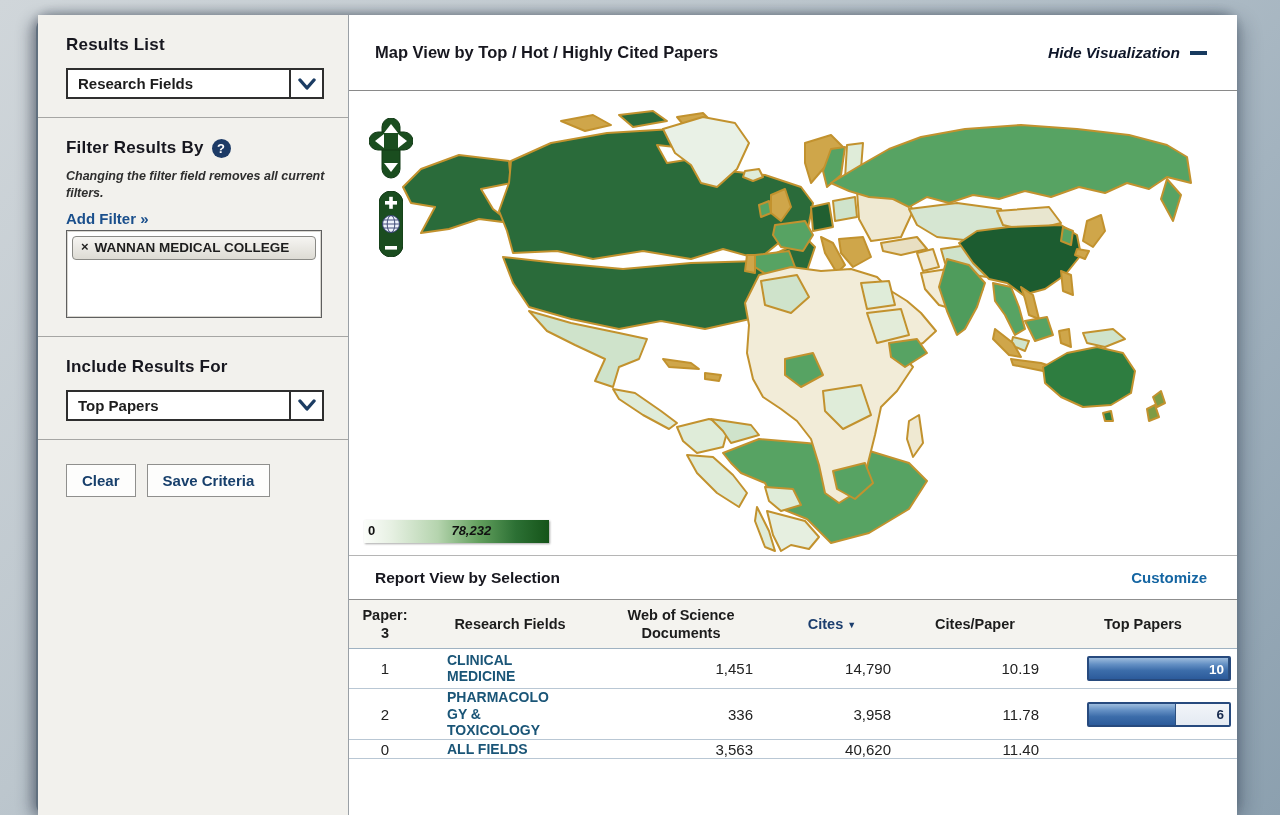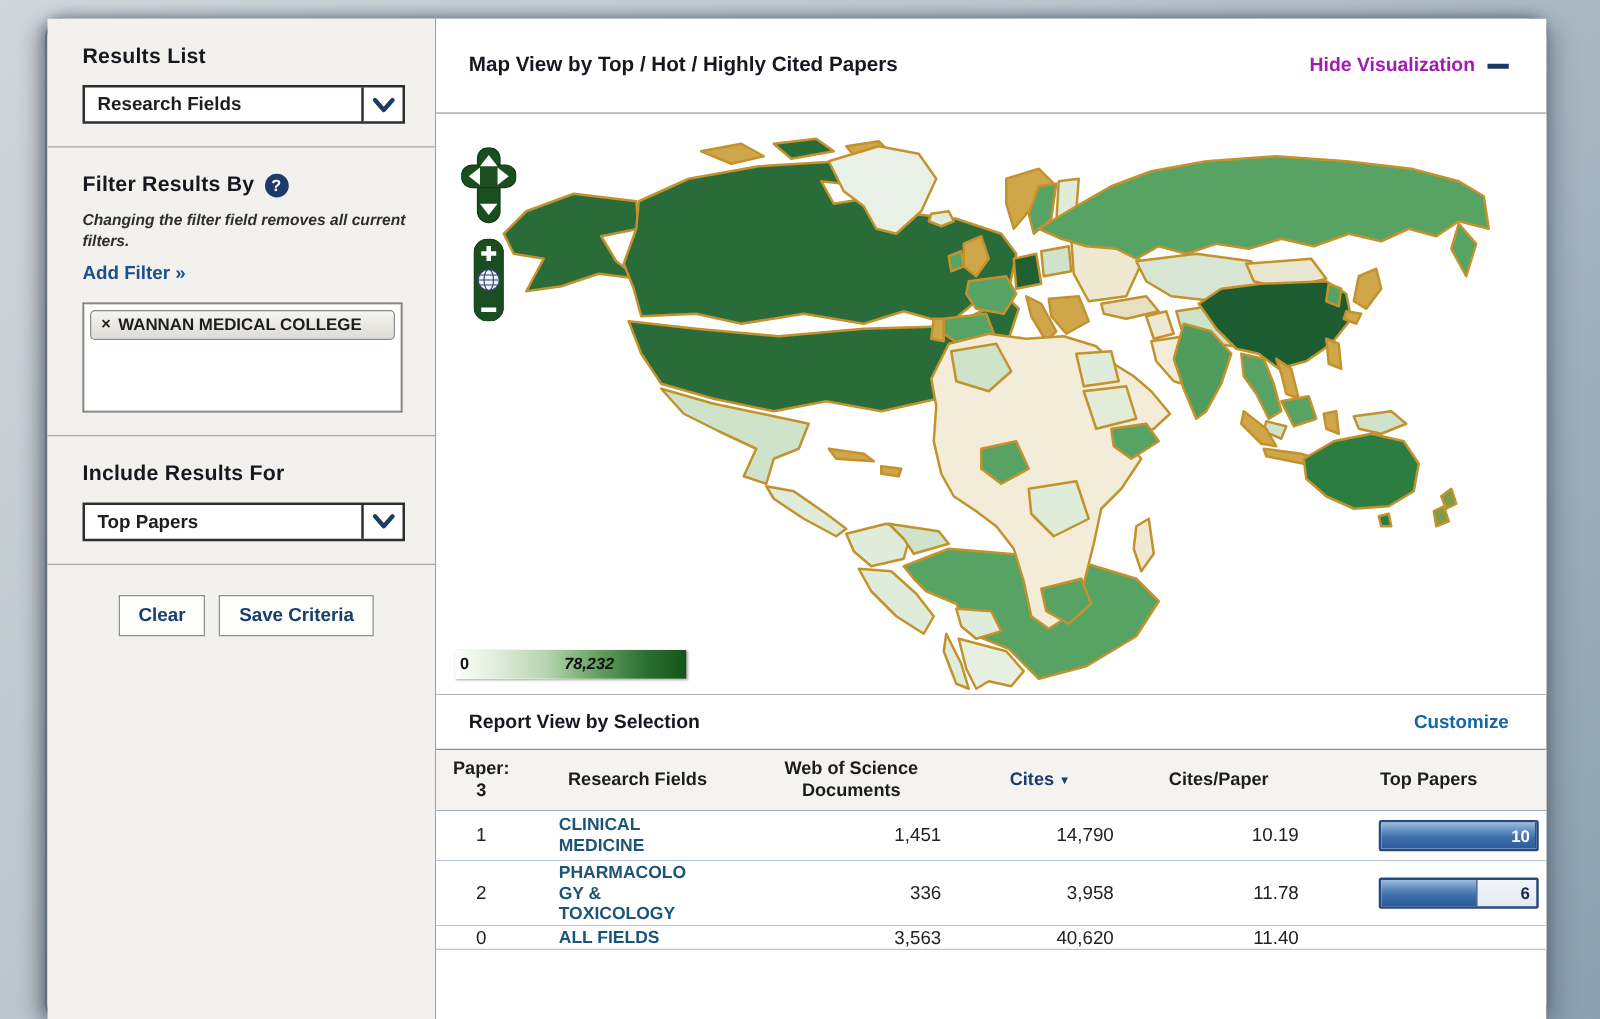--- a/index.html
+++ b/index.html
@@ -17,36 +17,36 @@
   .side-sec.last { border-bottom:none; }
   .side-title { font-size:17px; font-weight:bold; color:#17171f; letter-spacing:.2px; }
   .dd { margin-top:13px; width:258px; height:31px; background:#fff;
     border:2px solid #2e2e2e; display:flex; align-items:stretch; justify-content:space-between; cursor:pointer; }
   .dd-label { padding:5px 10px; font-size:15px; font-weight:bold; color:#1d1d1d; white-space:nowrap; }
   .dd-btn { width:33px; border-left:2px solid #2e2e2e; display:flex; align-items:center; justify-content:center; }
   .title-row { display:flex; align-items:center; gap:8px; }
   .help { width:19px; height:19px; border-radius:50%; background:#1d3b66; color:#fff;
     font-size:13px; font-weight:bold; display:flex; align-items:center; justify-content:center; cursor:pointer; }
   .note { margin:10px 2px 8px 0; font-size:12.5px; font-style:italic; font-weight:bold; color:#2e2e2e; line-height:1.35; }
-  .addfilter { display:inline-block; font-size:15px; font-weight:bold; color:#1a4f8c; text-decoration:none; margin-bottom:15px; cursor:pointer; }
+  .addfilter { display:inline-block; font-size:15px; font-weight:bold; color:#1a4f8c; text-decoration:none; margin-bottom:3px; cursor:pointer; }
   .filterbox { width:256px; height:88px; background:#fff; border:1px solid #5f5f5f; padding:5px; box-shadow:inset 0 0 0 1px #d8d6d0; }
   .chip { border:1px solid #8a8a86; border-radius:4px; background:linear-gradient(#f6f5f2,#dddbd4);
     padding:3px 8px 4px 8px; font-size:13.5px; font-weight:bold; color:#1d1d1d; line-height:1.15; display:flex; gap:6px; }
   .chip-x { cursor:pointer; color:#222; font-size:13px; }
-  .btnrow { display:flex; gap:11px; padding-top:4px;justify-content:center; }
+  .btnrow { display:flex; gap:11px; padding-top:4px; }
   .btn { background:#fdfdfc; border:1px solid #8f8f8d; padding:7px 15px; font-size:15px;
     font-weight:bold; color:#173f6b; cursor:pointer; font-family:inherit; }
 
   
   .main { flex:1; display:flex; flex-direction:column; background:#fff; min-width:0; }
   .map-header { display:flex; justify-content:space-between; align-items:center;
     padding:0 30px 0 26px; height:76px; border-bottom:1px solid #8a8a8a; }
   .map-title { font-size:16.5px; font-weight:bold; color:#17171f; }
   .hide-link { display:flex; align-items:center; gap:10px; cursor:pointer; text-decoration:none; }
-  .hide-link span.txt { font-size:15.5px; font-weight:bold; color:#a21caf; }
+  .hide-link span.txt { font-size:15.5px; font-weight:bold; color:#0f172a;font-style:italic; }
   .dash-ic { display:inline-block; width:17px; height:4px; background:#173a5f; }
 
   .map-canvas { position:relative; height:464px; background:#fff; }
   .worldsvg { position:absolute; left:12px; top:0; width:840px; height:464px; }
   .ctl { position:absolute; cursor:pointer; }
   .legend { position:absolute; left:15px; bottom:12px; width:185px; height:23px;
     box-shadow:1px 1px 2px rgba(0,0,0,.35); }
   .legend .min { position:absolute; left:4px; top:3px; font-size:13px; font-weight:bold; color:#111; }
   .legend .max { position:absolute; left:58%; top:3px; transform:translateX(-50%); font-size:13px; font-weight:bold; color:#111;font-style:italic; }
 
@@ -60,21 +60,21 @@
   .th { font-size:14.5px; font-weight:bold; color:#1c1c1c; text-align:center; line-height:1.25; padding:5px 2px; cursor:pointer; }
   .th.sorted { color:#1c3e6e; }
   .sort-arrow { font-size:9px; color:#1c3e6e; vertical-align:1px; }
   .trow { border-bottom:1px solid #b9c7d4; background:#fff; }
   .td-rank { text-align:center; font-size:15px; color:#222; }
   .td-field { padding-left:26px; }
   .td-field span { display:inline-block; width:110px; font-size:14px; font-weight:bold;
     color:#1a5577; overflow-wrap:break-word; line-height:1.18; cursor:pointer; }
   .td-num { text-align:right; padding-right:10px; font-size:15px; color:#222; }
   .td-bar { display:flex; justify-content:flex-end; padding:7px 6px 7px 0; }
-  .tp-bar { position:relative; width:128px; height:25px; border:2px solid #274a7e; border-radius:2px;
+  .tp-bar { position:relative; width:144px; height:25px; border:2px solid #274a7e; border-radius:2px;
     background:linear-gradient(180deg,#f2f5f9,#e4eaf2); overflow:hidden; }
   .tp-fill { height:100%; background:linear-gradient(180deg,#9dbcdd 0%,#6490c4 30%,#3c6daa 60%,#2c5b9b 100%);
     border-right:1px solid #2c507f; }
   .tp-num { position:absolute; right:5px; top:50%; transform:translateY(-50%);
     font-size:13.5px; font-weight:bold; }
   .rg { stroke:#c2922e; stroke-width:2; stroke-linejoin:round; }
 </style>
 </head>
 <body>
 

